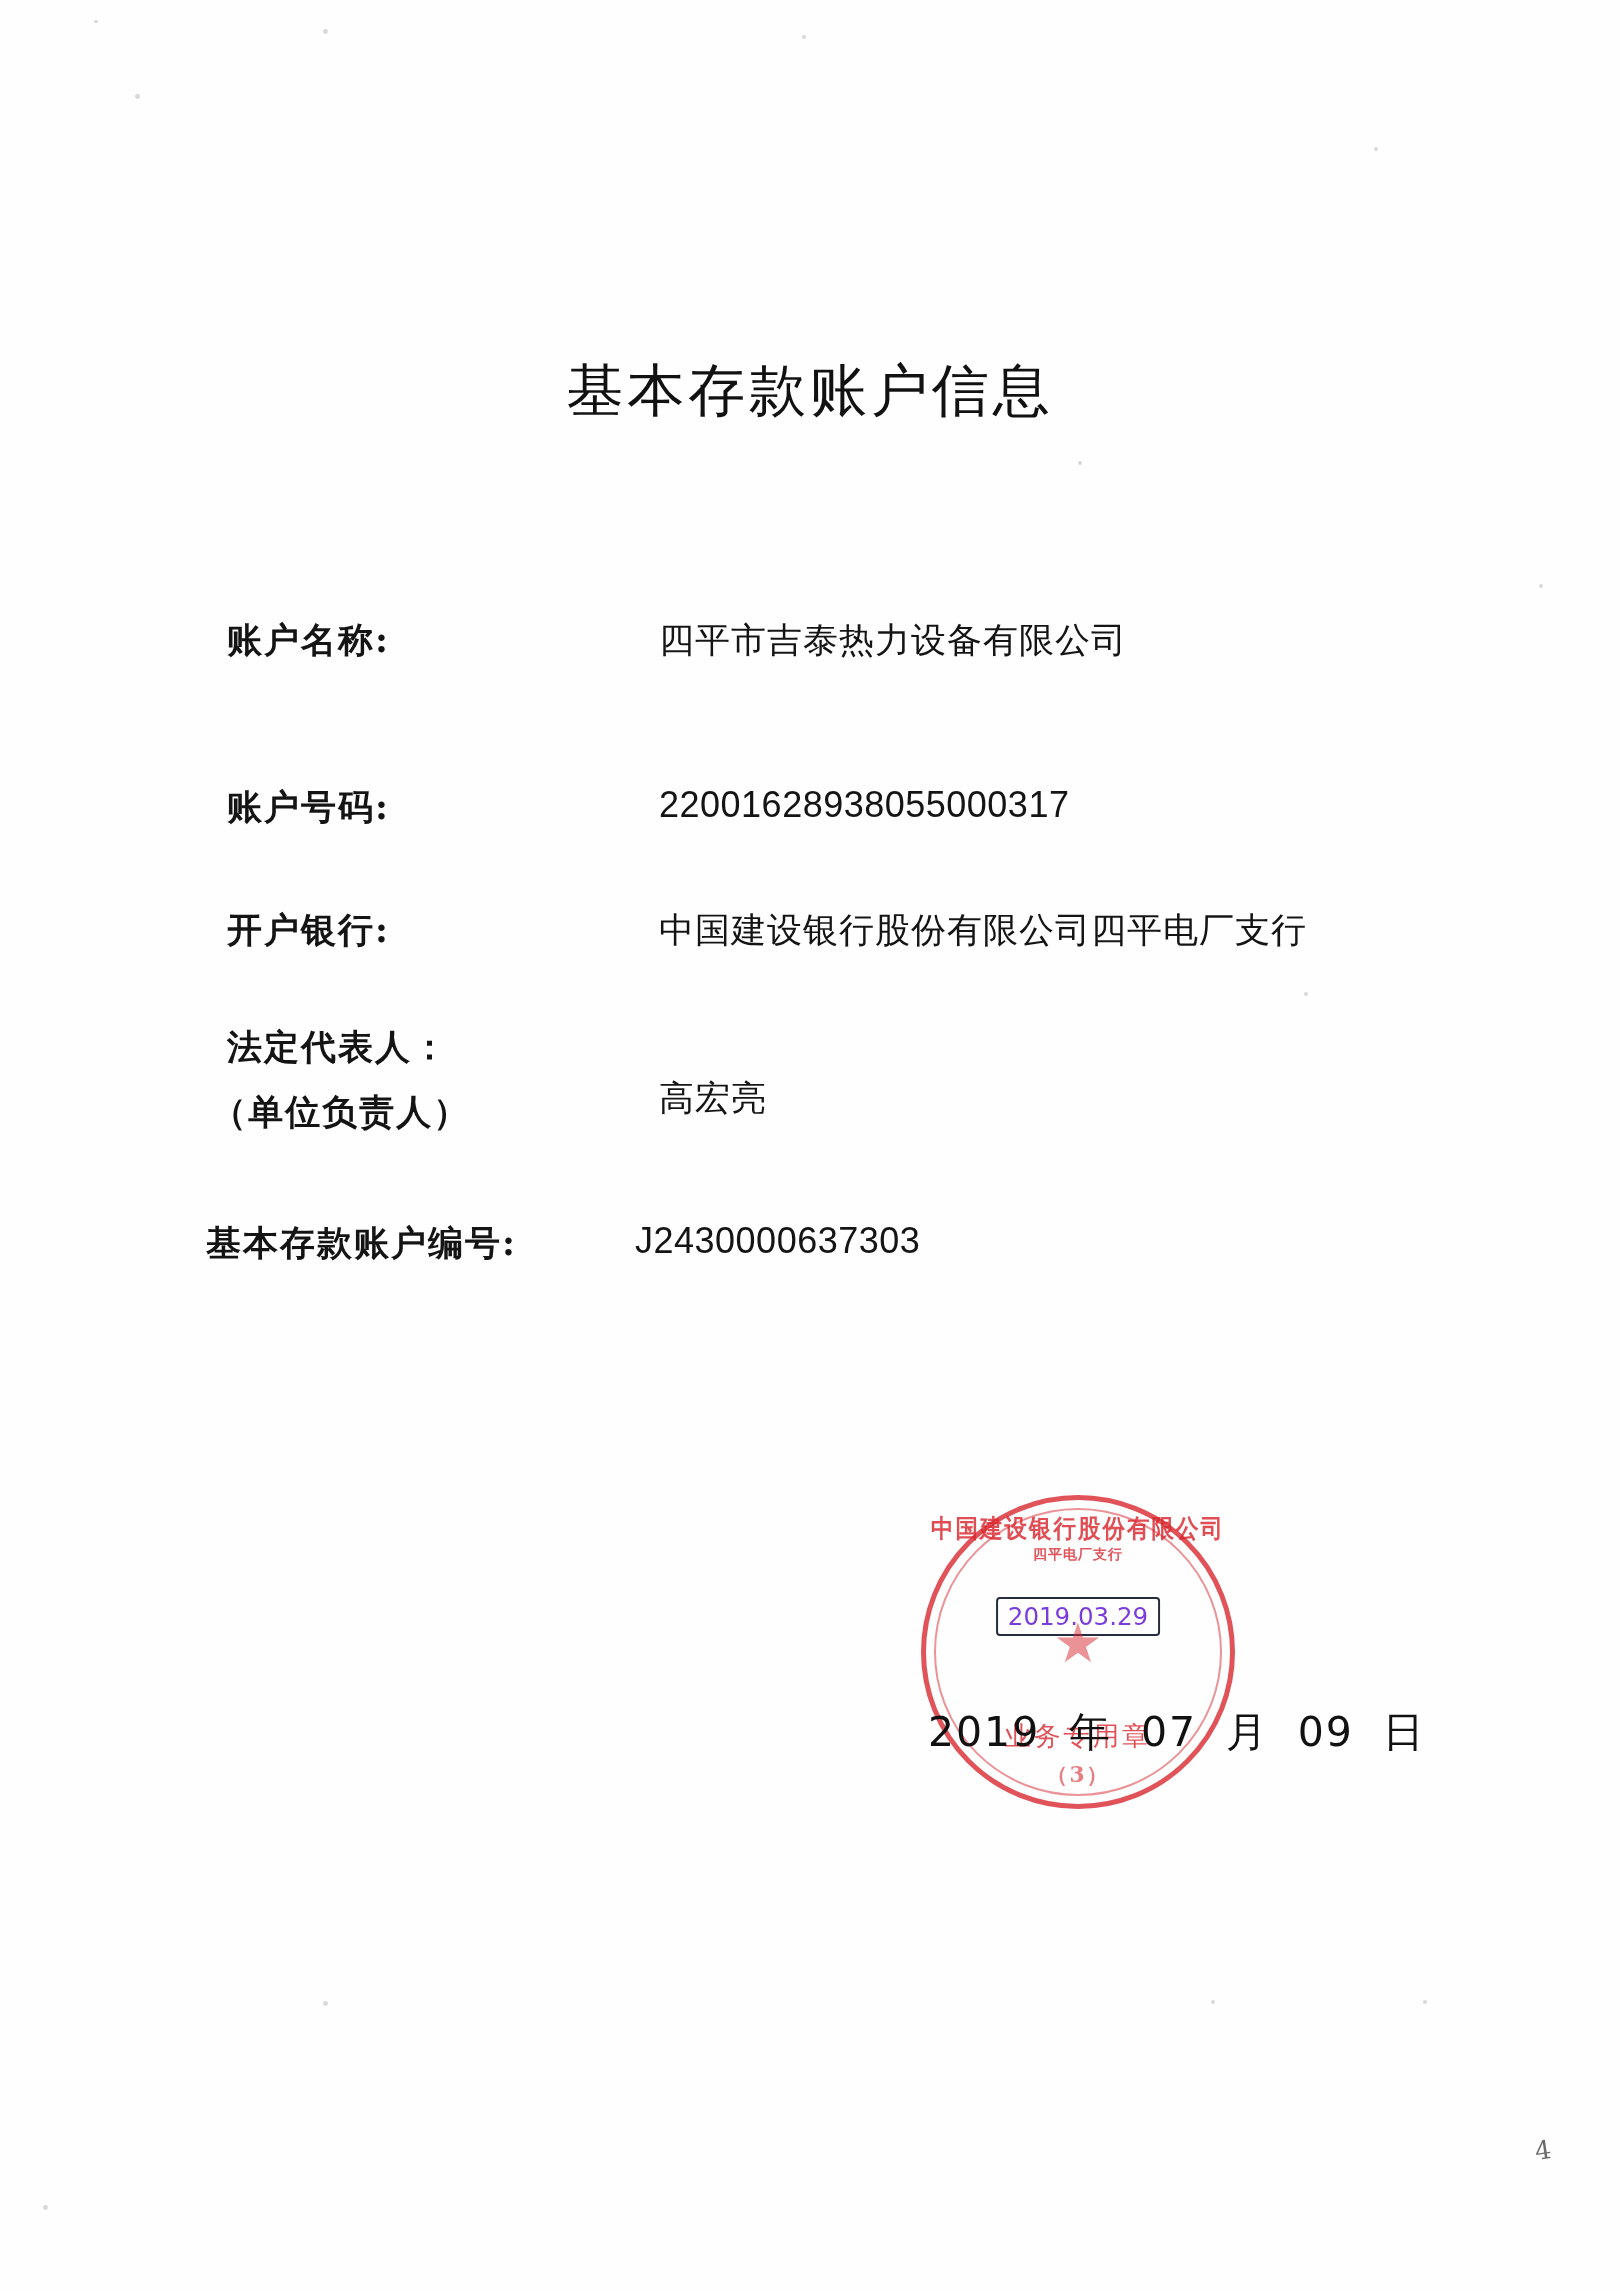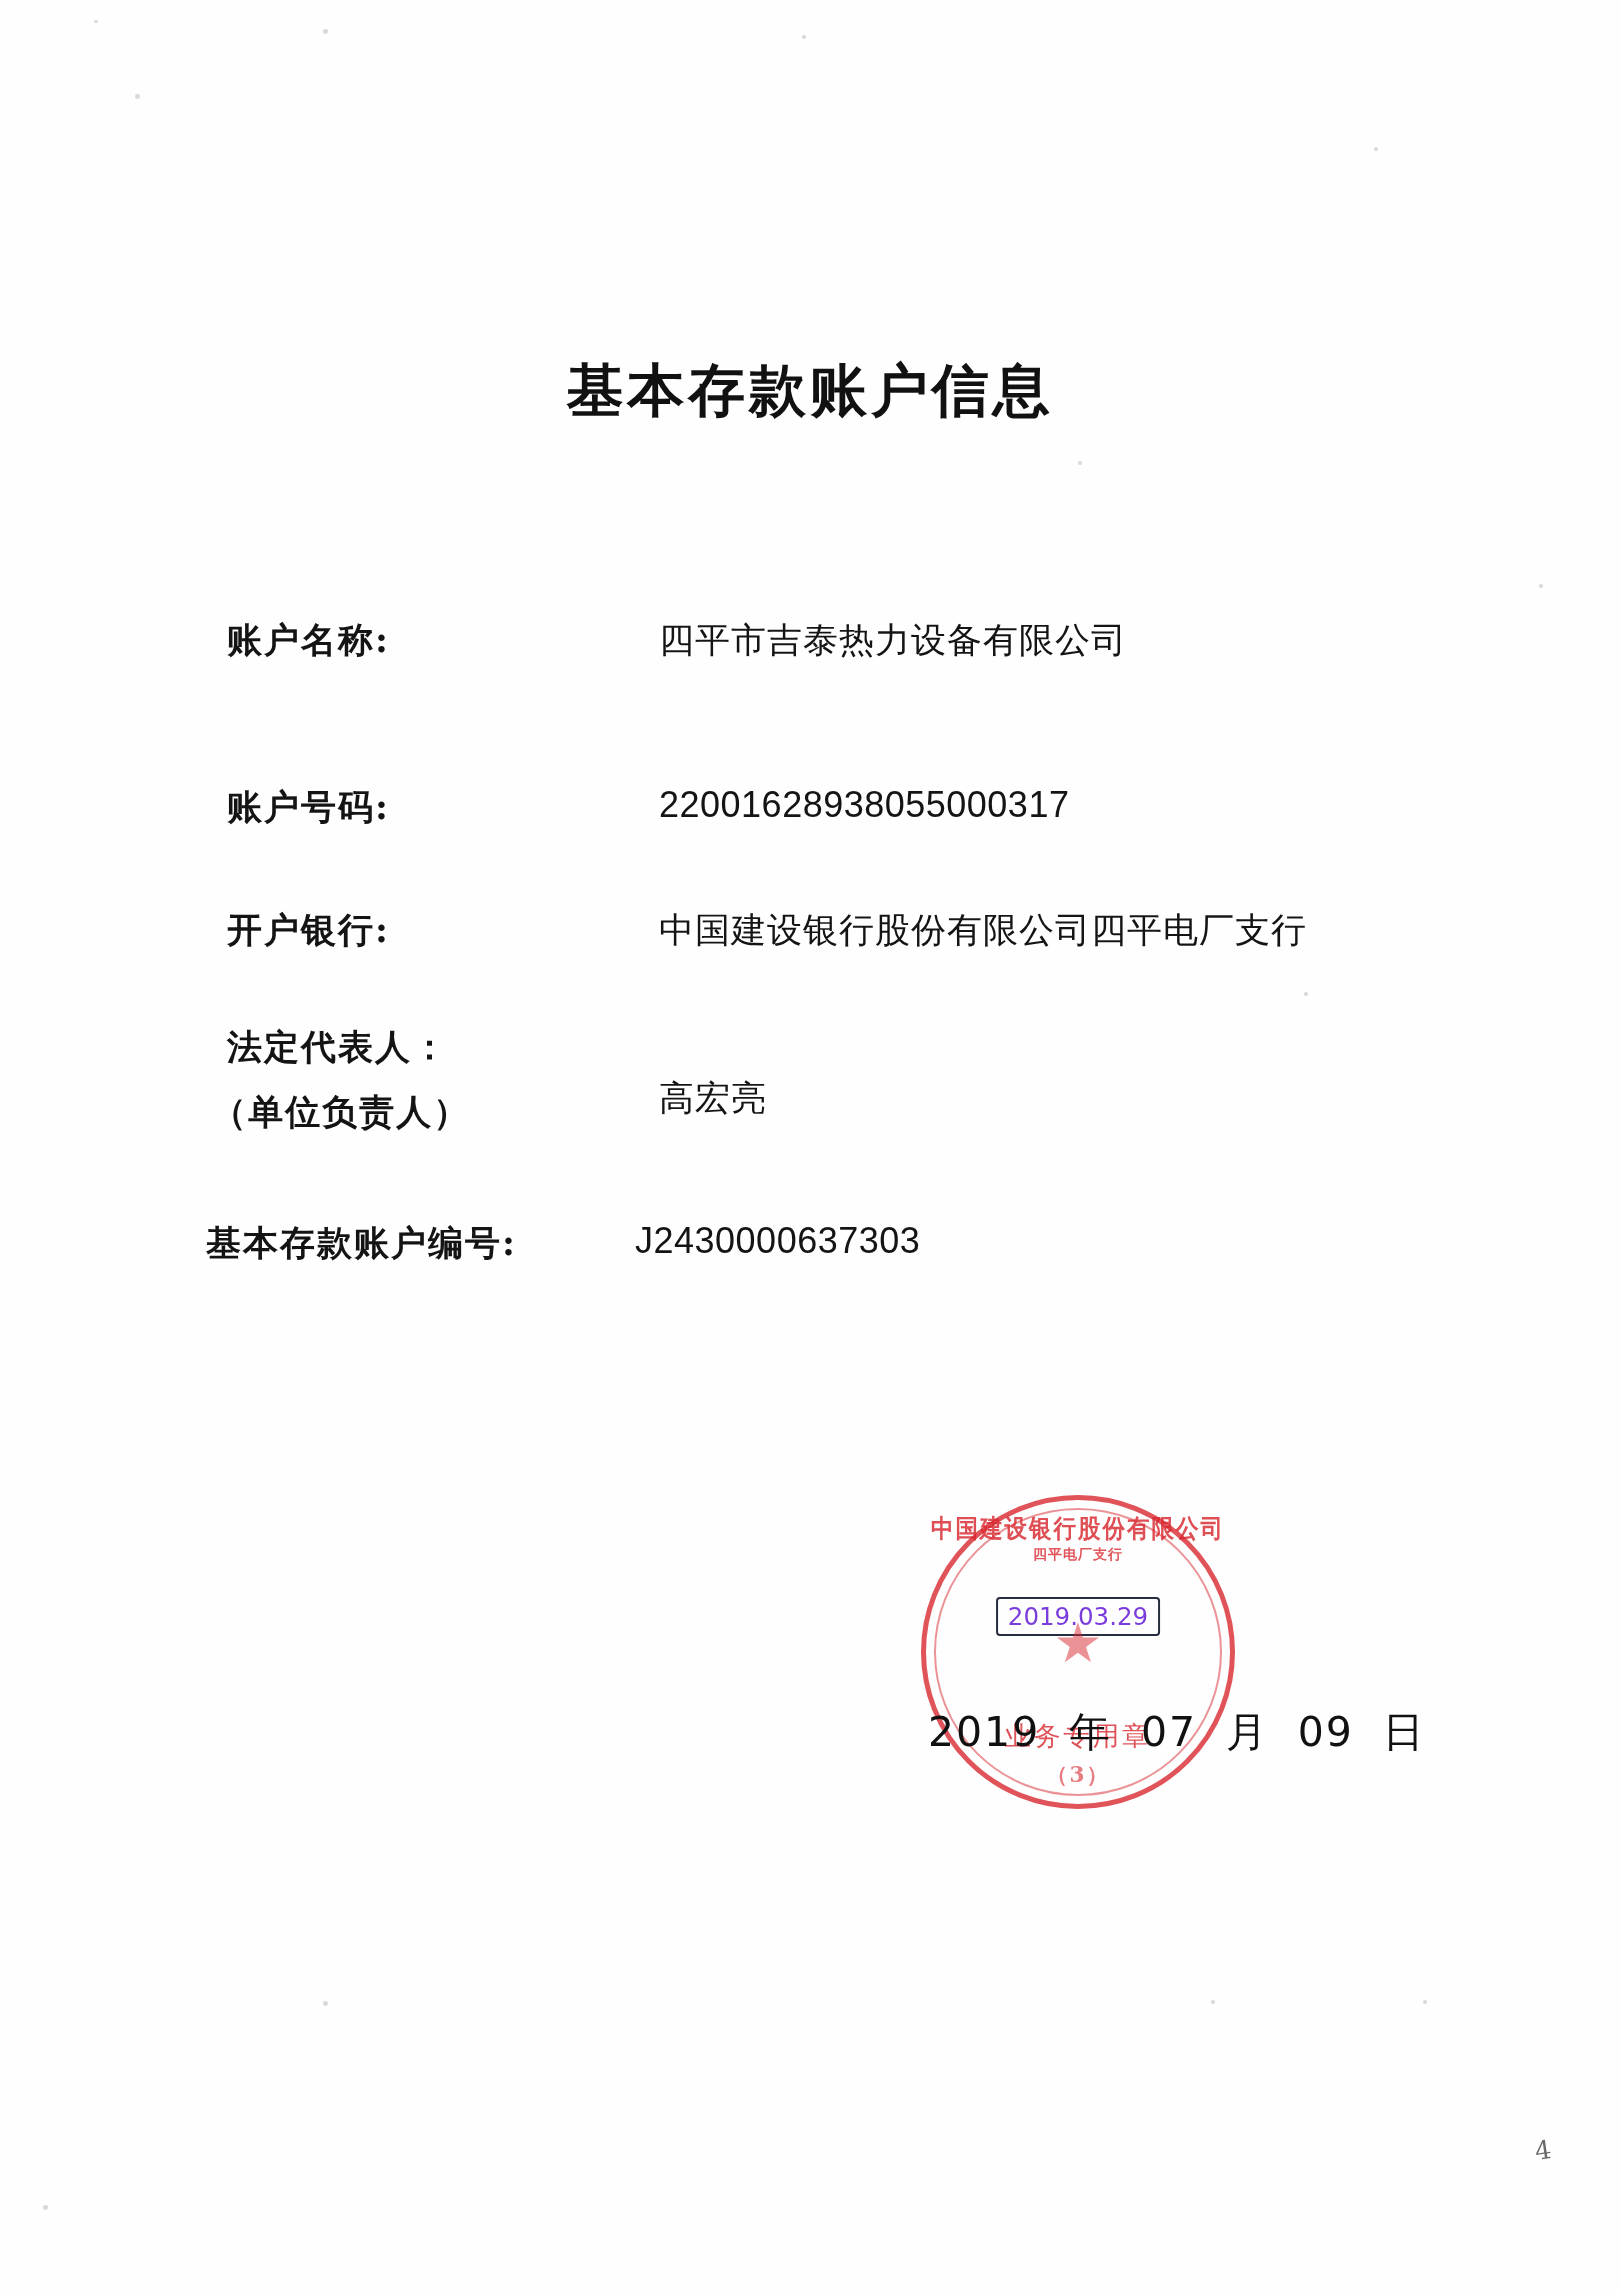--- a/index.html
+++ b/index.html
@@ -31,21 +31,21 @@
     opacity: .55;
   }
 
   .doc-title {
     position: absolute;
     top: 353px;
     left: 0;
     width: 100%;
     text-align: center;
     font-family: "DejaVu Serif", "Liberation Serif", serif;
-    font-weight: 700;
+    font-weight: 400;
     font-size: 57px;
     letter-spacing: 3.9px;
     color: #111;
   }
 
   .field {
     position: absolute;
     left: 0;
     width: 100%;
   }

